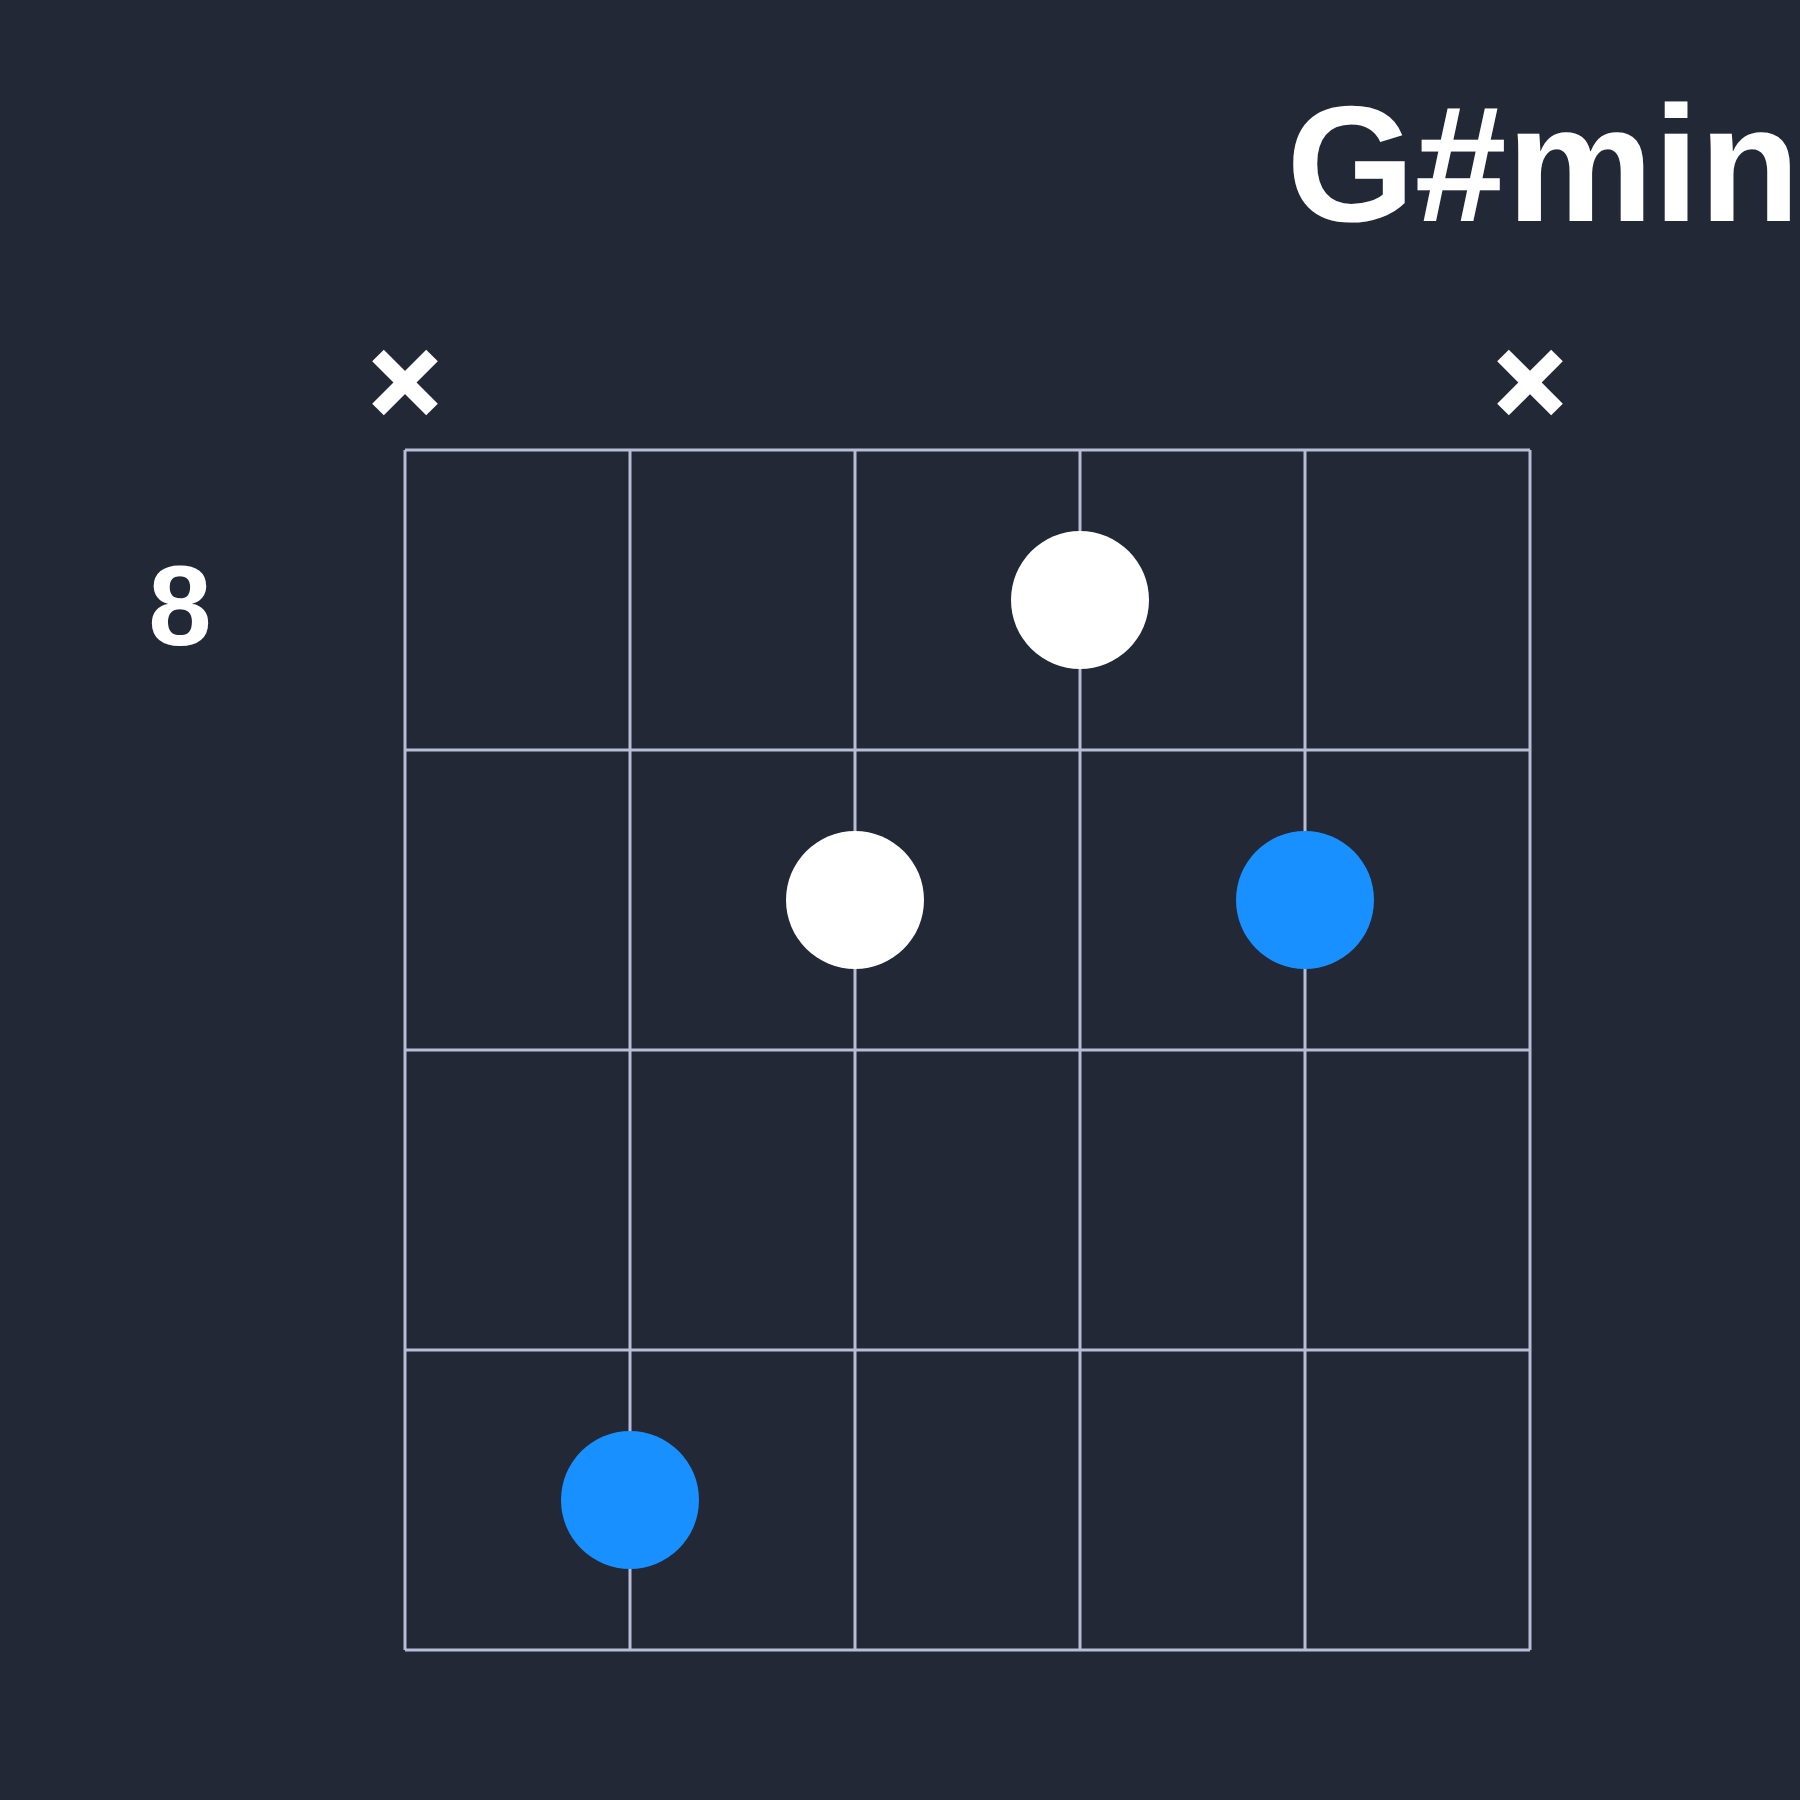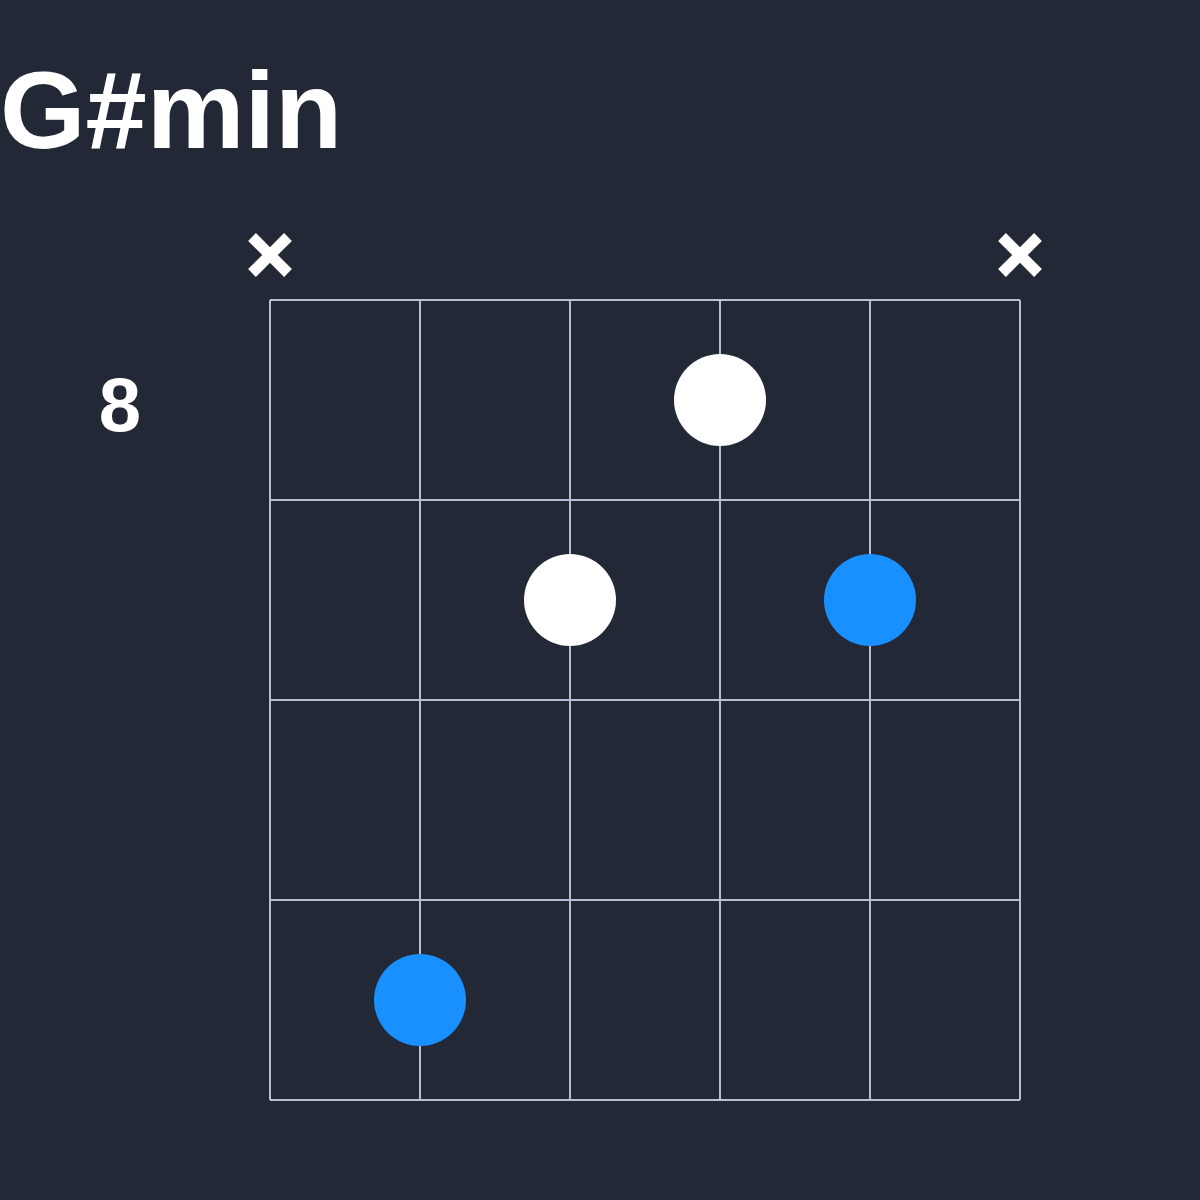--- a/index.html
+++ b/index.html
@@ -1,17 +1,17 @@
 <!DOCTYPE html>
 <html><head>
 <meta charset="utf-8">
 <style>
   html,body{margin:0;padding:0;}
   body{width:1200px;height:1200px;background:#232836;overflow:hidden;position:relative;font-family:"Liberation Sans",sans-serif;}
-  #title{position:absolute;left:0;top:50px;width:1200px;text-align:left;color:#fff;font-weight:bold;font-size:110px;line-height:120px;}
+  #title{position:absolute;left:0;top:50px;width:1200px;text-align:right;color:#fff;font-weight:bold;font-size:110px;line-height:120px;}
   #fret-num{position:absolute;left:70px;top:360px;width:100px;text-align:center;color:#fff;font-weight:bold;font-size:76px;line-height:90px;}
   svg{position:absolute;left:0;top:0;}
 </style>
 </head>
 <body>
 
 <div id="title">G#min</div>
 <div id="fret-num">8</div>
 
 <svg id="diagram" width="1200" height="1200">

